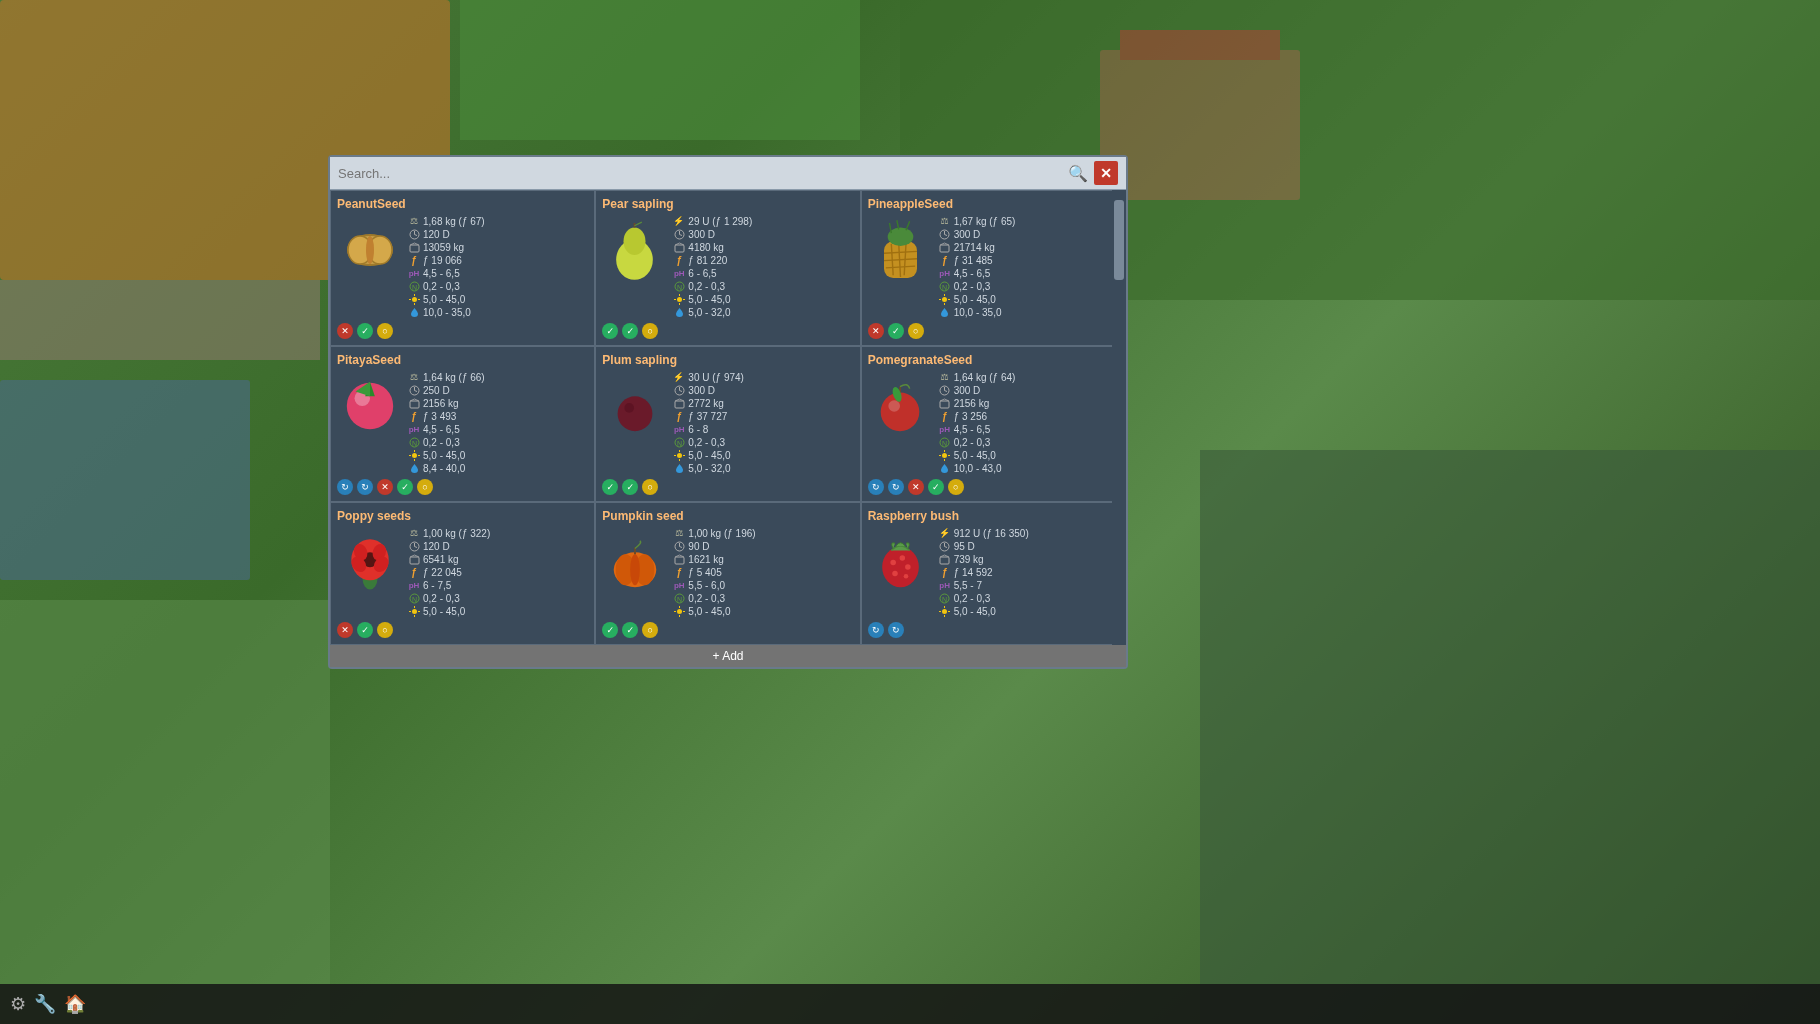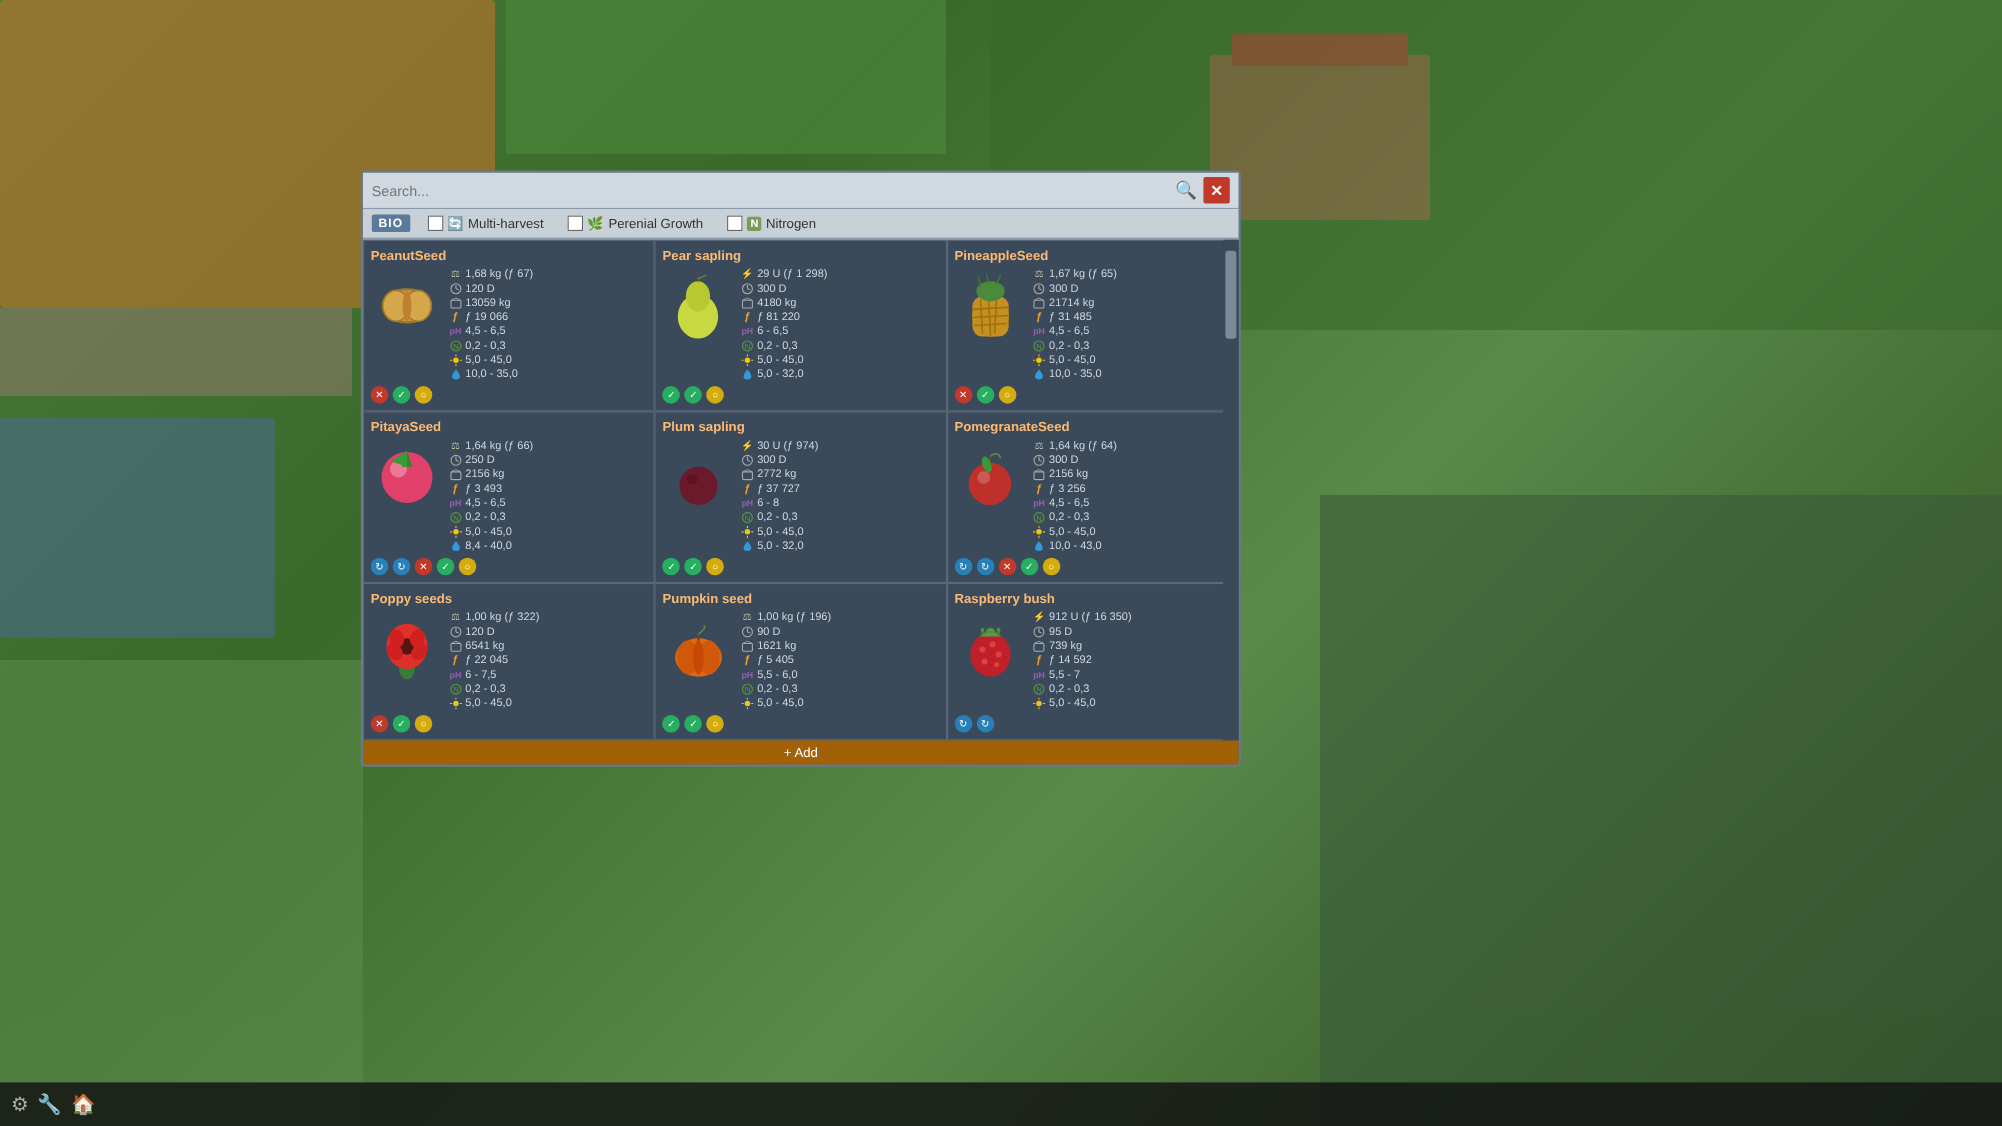--- a/index.html
+++ b/index.html
@@ -229,21 +229,21 @@
     .plant-img {
       width: 65px;
       height: 70px;
       display: flex;
       align-items: center;
       justify-content: center;
     }
 
     
     .bottom-bar {
-      background: #a16207;
+      background: #737373;
       text-align: center;
       padding: 4px;
       color: white;
       font-size: 12px;
       cursor: pointer;
     }
   </style>
 </head>
 <body>
 
@@ -274,40 +274,20 @@
 </div>
 
 <div class="dialog">
 
   <div class="search-bar">
     <input type="text" class="search-input" placeholder="Search..." style="">
     <button class="search-icon-btn">🔍</button>
     <button class="close-btn">✕</button>
   </div>
 
-  <div class="filter-bar">
-    <div class="filter-item bio">
-      <span style="font-size:11px;font-weight:bold;">BIO</span>
-    </div>
-    <div class="filter-item">
-      <span class="filter-checkbox"></span>
-      <span>🔄</span>
-      <span>Multi-harvest</span>
-    </div>
-    <div class="filter-item">
-      <span class="filter-checkbox"></span>
-      <span>🌿</span>
-      <span>Perenial Growth</span>
-    </div>
-    <div class="filter-item">
-      <span class="filter-checkbox"></span>
-      <span style="background:#7a9a5a;color:white;padding:1px 3px;border-radius:2px;font-size:10px;font-weight:bold;">N</span>
-      <span>Nitrogen</span>
-    </div>
-  </div>
 
   <div style="position:relative;display:flex;">
     <div class="items-grid" id="items-grid" style="flex:1;">
 
     <div class="item-card">
     <div class="item-name">PeanutSeed</div>
     <div class="item-content">
       <div class="plant-img">
               <svg viewBox="0 0 60 60" width="60" height="60">
                 <ellipse cx="30" cy="30" rx="22" ry="15" fill="#c8a04a" stroke="#a07a2a" stroke-width="2"></ellipse>

